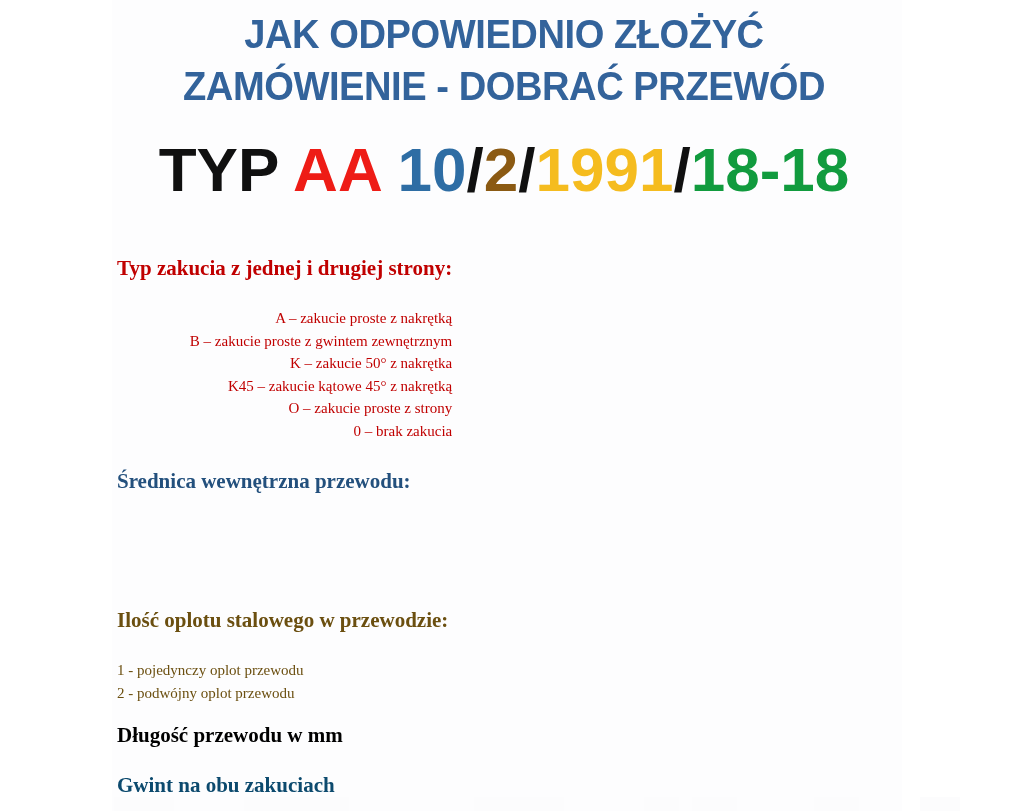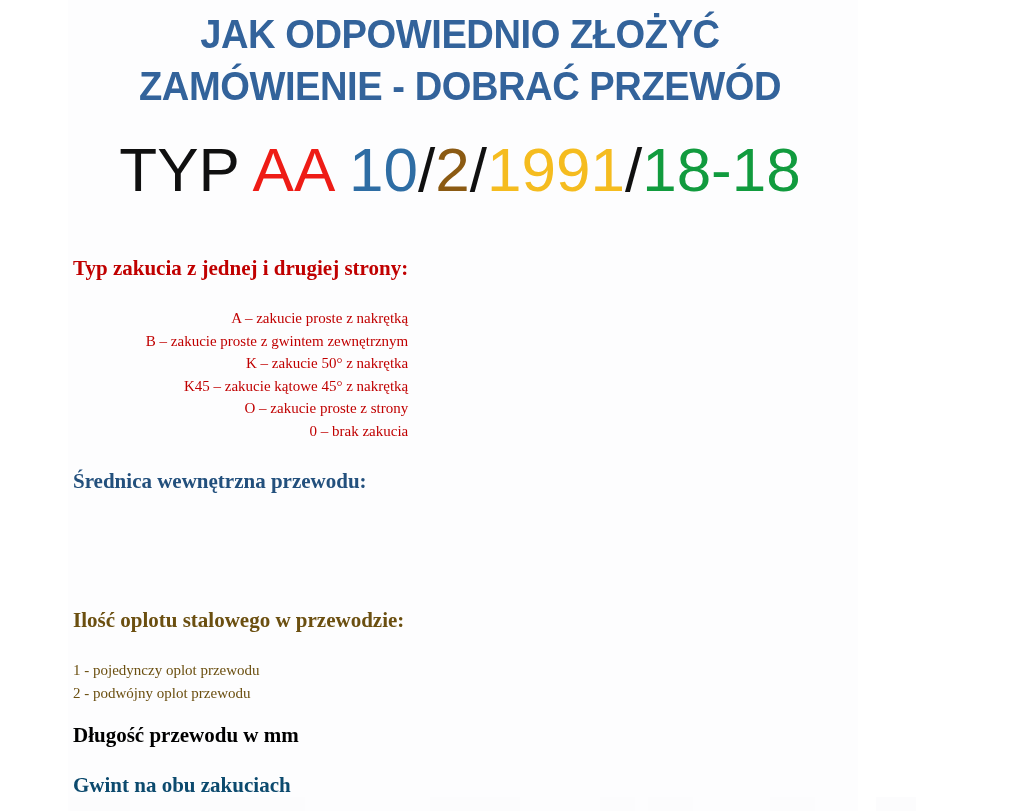--- a/index.html
+++ b/index.html
@@ -14,20 +14,21 @@
     font-family: "Liberation Serif", serif;
     -webkit-font-smoothing: antialiased;
   }
 
   
   .slide {
     position: relative;
     width: 808px;
     height: 811px;
     background: #ffffff;
+    margin-left: 44px;
   }
 
   
   .panel {
     position: absolute;
     left: 68px;
     top: 0;
     width: 790px;
     height: 811px;
     background: #fdfdfe;
@@ -56,21 +57,21 @@
     position: absolute;
     left: 0;
     top: 134px;
     width: 920px;
     text-align: center;
     font-family: "Liberation Sans", sans-serif;
     font-size: 62px;
     line-height: 72px;
     white-space: nowrap;
   }
-  .typecode span { white-space: pre; }
+  .typecode span { white-space: pre; font-weight: bold; }
 
   
   .block { position: absolute; left: 73px; }
 
   .heading {
     font-family: "Liberation Serif", serif;
     font-weight: bold;
     font-size: 21px;
     line-height: 26px;
     white-space: nowrap;

